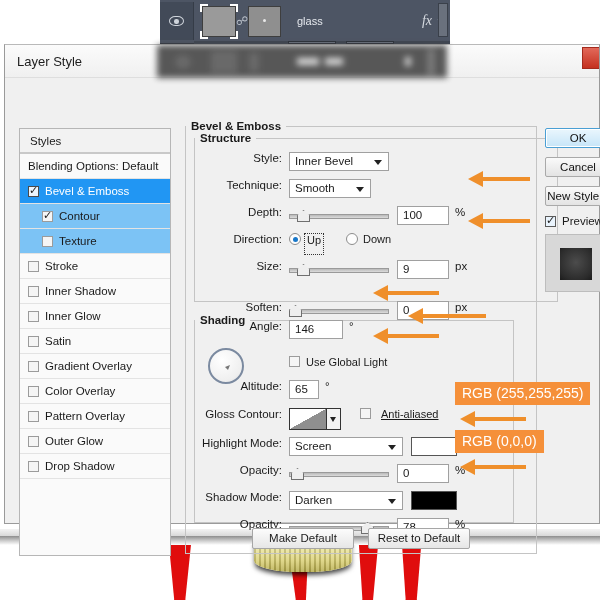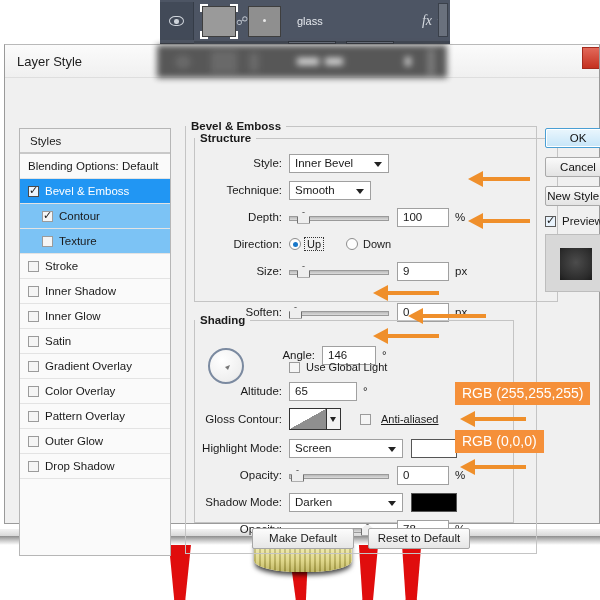--- a/index.html
+++ b/index.html
@@ -126,21 +126,21 @@
 
   
   #opts { position:absolute; left:180px; top:42px; width:352px; height:436px; }
   fieldset { border:1px solid #c4c4c4; margin:0; padding:0; position:absolute; }
   legend { padding:0 5px; font-size:11.5px; font-weight:bold; }
   #fs-bevel { left:0; top:0; width:352px; height:434px; }
   #fs-structure { left:9px; top:12px; width:364px; height:170px; }
   #fs-shading   { left:9px; top:194px; width:320px; height:209px; }
 
   .row { position:absolute; left:0; width:320px; height:22px;
-         display:flex; align-items:center; }
+         display:flex; }
   .lbl { width:104px; text-align:right; padding-right:7px; font-size:11.5px; }
   .sel-box { height:19px; border:1px solid #a0a0a0; background:#fff;
              font-size:11.5px; line-height:17px; padding-left:5px;
              position:relative; }
   .sel-box .caret { position:absolute; right:6px; top:7px; width:0; height:0;
              border-left:4px solid transparent; border-right:4px solid transparent;
              border-top:5px solid #222; }
   .num { height:19px; border:1px solid #a0a0a0; background:#fff; width:52px;
          font-size:11.5px; line-height:17px; padding-left:5px; }
   .unit { margin-left:6px; font-size:11.5px; }
@@ -359,35 +359,35 @@
         </div>
         <div class="num">0</div>
         <span class="unit">px</span>
       </div>
 
       <fieldset id="fs-shading">
         <legend>Shading</legend>
         <div id="dial"></div>
       </fieldset>
 
-      <div class="row" style="top:224px;margin-left:33px;">
+      <div class="row" style="top:200px;">
         <span class="lbl">Angle:</span>
         <div class="num" style="width:54px;">146</div>
         <span class="unit">°</span>
       </div>
 
       <div class="row" style="top:236px;">
         <span class="lbl"></span>
         <span class="cbox"></span>
         <span style="margin-left:6px;">Use Global Light</span>
       </div>
 
       <div class="row" style="top:260px;">
         <span class="lbl">Altitude:</span>
-        <div class="num" style="width:68px;">65</div>
+        <div class="num" style="width:30px;">65</div>
         <span class="unit">°</span>
       </div>
 
       <div class="row" style="top:288px;">
         <span class="lbl">Gloss Contour:</span>
         <div id="gloss">
             <div class="tri"></div>
           </div>
         <div id="gloss-drop">
           <span class="caret"></span>

